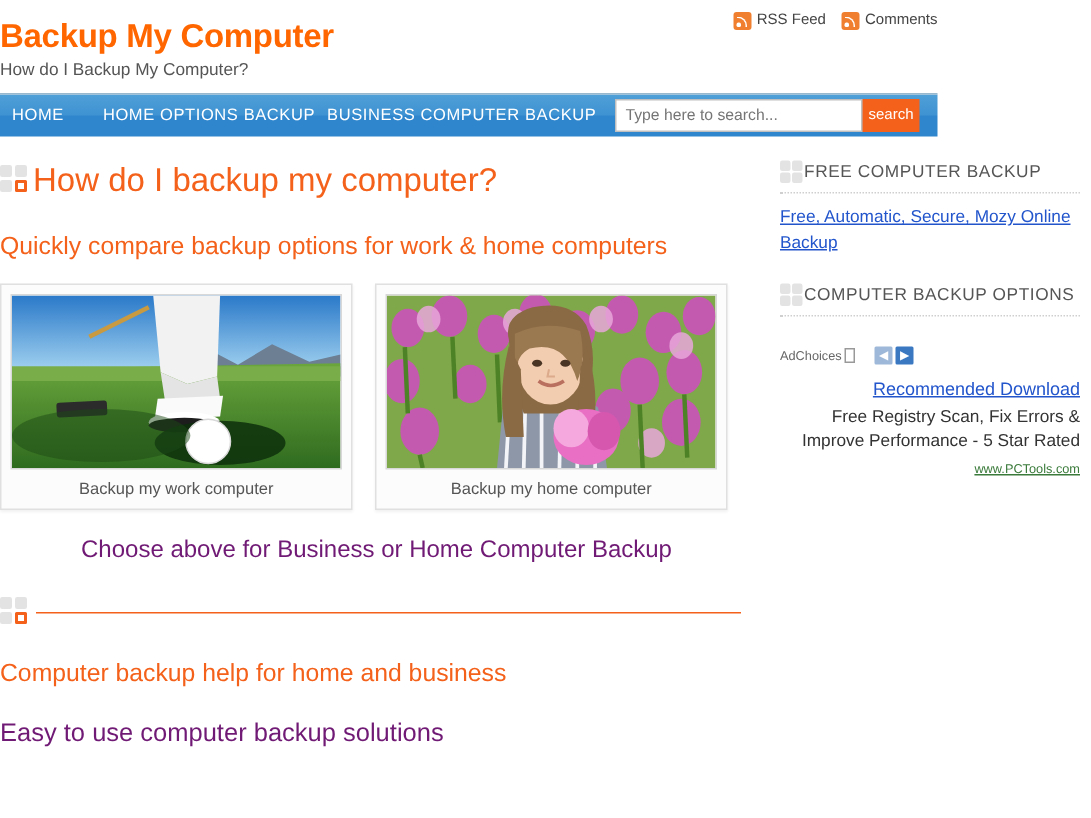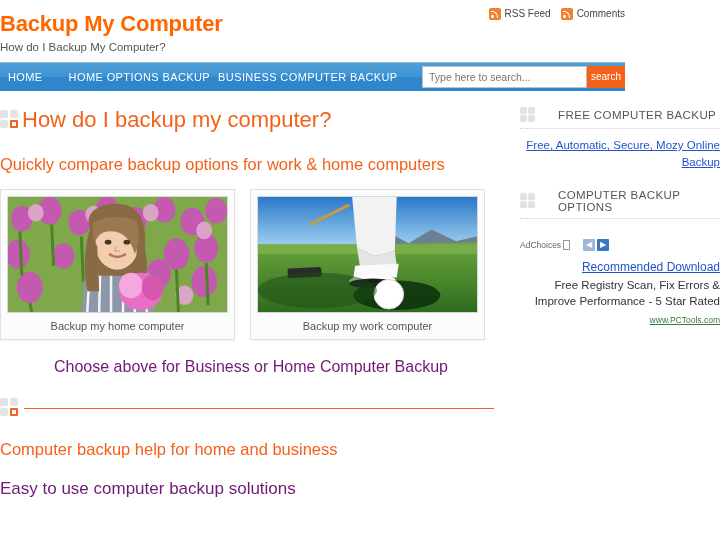--- a/index.html
+++ b/index.html
@@ -51,21 +51,21 @@
     display:flex; align-items:center;
   }
   .nav-items { display:flex; align-items:center; height:100%; }
   .nav-item {
     color:#ffffff; font-size:11px; letter-spacing:0.4px;
     padding: 0 4px; line-height:29px; text-decoration:none;
     white-space:nowrap; cursor:pointer;
   }
   .nav-item:first-child { padding-left: 8px; padding-right: 22px;}
   .search-wrap {
-    position:absolute; right:0px; top:3px;
+    position:absolute; right:12px; top:3px;
     display:flex; align-items:center;
   }
   .search-input {
     width:165px; height:22px; border:1px solid #bfbfbf; background:#fff;
     font-size:10.5px; color:#777; padding:0 6px; outline:none;
     font-family:"Liberation Sans", sans-serif;
   }
   .search-button {
     height:22px; border:none; background:#F4611A; color:#fff;
     font-size:10px; padding:0 4px; cursor:pointer; line-height:22px;
@@ -120,28 +120,27 @@
   .card-caption {
     text-align:center; font-size:11px; color:#555; line-height:26px; height:26px;
   }
 
   
   .divider-row { display:flex; align-items:center; margin-top:20px; gap:2px; }
   .divider-line { flex:1; height:0; border-top:1px solid #F4611A; margin-left:2px; max-width:470px;}
 
   
   .side-head {
-    display:flex; align-items:center; gap:22px;
+    display:flex; align-items:center; gap:0;
     font-size:11.5px; color:#555; letter-spacing:0.4px;
   }
   .side-rule { border-bottom:1px dotted #cfcfcf; margin:5px 0 8px 0; height:0; }
   .side-link {
     font-size:11.5px; color:#2255cc; text-decoration:underline; line-height:17px;
     display:inline-block;
-    text-align:right;
   }
   .side-block { margin-bottom:18px; }
   .ad-block { margin-top:20px;text-align:right; }
   .adchoices-row { display:flex; align-items:center; gap:14px; }
   .adchoices {
     font-size:8.5px; color:#666; display:flex; align-items:center; gap:2px;
     line-height:12px;
   }
   .adchoices-tri {
     width:0; height:0; border-left:5px solid #fff; border-top:4px solid transparent;
@@ -205,20 +204,51 @@
             <i class="b"></i>
             <i class="c"></i>
             <i class="d"></i>
         </span>
         <h1 class="h1-text">How do I backup my computer?</h1>
       </div>
 
       <h2 class="h2-text">Quickly compare backup options for work &amp; home computers</h2>
 
       <div class="cards">
+
+        <div class="card">
+          <svg class="card-img" viewBox="0 0 221 117" preserveAspectRatio="none">
+            <defs>
+              <linearGradient id="sky" x1="0" y1="0" x2="0" y2="1">
+                <stop offset="0%" stop-color="#2a79c9"></stop>
+                  <stop offset="100%" stop-color="#9fd0ef"></stop>
+              </linearGradient>
+              <linearGradient id="grass" x1="0" y1="0" x2="0" y2="1">
+                <stop offset="0%" stop-color="#6aa63c"></stop>
+                  <stop offset="100%" stop-color="#2f6b1f"></stop>
+              </linearGradient>
+            </defs>
+            <rect x="0" y="0" width="221" height="50" fill="url(#sky)"></rect>
+            <path d="M110 48 L135 38 L152 47 L175 33 L200 45 L221 40 L221 55 L110 55 Z" fill="#6c7f93"></path>
+            <path d="M0 50 L221 46 L221 117 L0 117 Z" fill="url(#grass)"></path>
+            <rect x="0" y="48" width="221" height="10" fill="#79ad4a"></rect>
+            <path d="M95 0 L140 0 L138 55 L118 60 L100 52 Z" fill="#f2f2f2"></path>
+            <path d="M100 52 L118 60 L138 55 L140 70 L103 72 Z" fill="#e4e4e4"></path>
+            <path d="M98 70 L142 68 L140 82 L96 84 Z" fill="#fafafa"></path>
+            <ellipse cx="116" cy="86" rx="24" ry="7" fill="#ffffff"></ellipse>
+            <ellipse cx="116" cy="88" rx="24" ry="5" fill="#1d1d1d"></ellipse>
+            <path d="M52 28 L92 8" stroke="#c99a3f" stroke-width="3" fill="none"></path>
+            <rect x="30" y="72" width="34" height="10" rx="2" fill="#2b2b2b" transform="rotate(-3 47 77)"></rect>
+            <ellipse cx="140" cy="100" rx="44" ry="15" fill="#0d2f0c" opacity="0.85"></ellipse>
+            <circle cx="132" cy="99" r="15" fill="#ffffff"></circle>
+            <circle cx="132" cy="99" r="15" fill="none" stroke="#d8d8d8" stroke-width="1"></circle>
+            <ellipse cx="60" cy="95" rx="60" ry="18" fill="#1c4a16" opacity="0.5"></ellipse>
+          </svg>
+          <div class="card-caption">Backup my work computer</div>
+        </div>
 
         <div class="card">
           <svg class="card-img" viewBox="0 0 221 117" preserveAspectRatio="none">
             <rect x="0" y="0" width="221" height="117" fill="#7fa84a"></rect>
             <g fill="#c45ab0">
               <ellipse cx="14" cy="22" rx="11" ry="13"></ellipse>
                 <ellipse cx="42" cy="14" rx="12" ry="14"></ellipse>
               <ellipse cx="72" cy="26" rx="11" ry="13"></ellipse>
                 <ellipse cx="100" cy="12" rx="11" ry="13"></ellipse>
               <ellipse cx="128" cy="24" rx="12" ry="14"></ellipse>
@@ -266,51 +296,20 @@
             <ellipse cx="120" cy="46" rx="3.4" ry="2.4" fill="#4a3524"></ellipse>
             <path d="M102 58 Q110 64 119 58" stroke="#b9705e" stroke-width="2.4" fill="none"></path>
             <path d="M109 50 L108 55 L113 55" stroke="#dcab8c" stroke-width="1.4" fill="none"></path>
             <ellipse cx="134" cy="96" rx="22" ry="19" fill="#e86fc4"></ellipse>
             <ellipse cx="124" cy="90" rx="12" ry="13" fill="#f5a8dd"></ellipse>
             <ellipse cx="146" cy="92" rx="11" ry="13" fill="#d557ae"></ellipse>
           </svg>
           <div class="card-caption">Backup my home computer</div>
         </div>
 
-        <div class="card">
-          <svg class="card-img" viewBox="0 0 221 117" preserveAspectRatio="none">
-            <defs>
-              <linearGradient id="sky" x1="0" y1="0" x2="0" y2="1">
-                <stop offset="0%" stop-color="#2a79c9"></stop>
-                  <stop offset="100%" stop-color="#9fd0ef"></stop>
-              </linearGradient>
-              <linearGradient id="grass" x1="0" y1="0" x2="0" y2="1">
-                <stop offset="0%" stop-color="#6aa63c"></stop>
-                  <stop offset="100%" stop-color="#2f6b1f"></stop>
-              </linearGradient>
-            </defs>
-            <rect x="0" y="0" width="221" height="50" fill="url(#sky)"></rect>
-            <path d="M110 48 L135 38 L152 47 L175 33 L200 45 L221 40 L221 55 L110 55 Z" fill="#6c7f93"></path>
-            <path d="M0 50 L221 46 L221 117 L0 117 Z" fill="url(#grass)"></path>
-            <rect x="0" y="48" width="221" height="10" fill="#79ad4a"></rect>
-            <path d="M95 0 L140 0 L138 55 L118 60 L100 52 Z" fill="#f2f2f2"></path>
-            <path d="M100 52 L118 60 L138 55 L140 70 L103 72 Z" fill="#e4e4e4"></path>
-            <path d="M98 70 L142 68 L140 82 L96 84 Z" fill="#fafafa"></path>
-            <ellipse cx="116" cy="86" rx="24" ry="7" fill="#ffffff"></ellipse>
-            <ellipse cx="116" cy="88" rx="24" ry="5" fill="#1d1d1d"></ellipse>
-            <path d="M52 28 L92 8" stroke="#c99a3f" stroke-width="3" fill="none"></path>
-            <rect x="30" y="72" width="34" height="10" rx="2" fill="#2b2b2b" transform="rotate(-3 47 77)"></rect>
-            <ellipse cx="140" cy="100" rx="44" ry="15" fill="#0d2f0c" opacity="0.85"></ellipse>
-            <circle cx="132" cy="99" r="15" fill="#ffffff"></circle>
-            <circle cx="132" cy="99" r="15" fill="none" stroke="#d8d8d8" stroke-width="1"></circle>
-            <ellipse cx="60" cy="95" rx="60" ry="18" fill="#1c4a16" opacity="0.5"></ellipse>
-          </svg>
-          <div class="card-caption">Backup my work computer</div>
-        </div>
-
       </div>
 
       <h3 class="h3-grey">Choose above for Business or Home Computer Backup</h3>
 
 
       <div class="divider-row">
         <span class="grid-icon accent">
           <i class="a"></i>
             <i class="b"></i>
             <i class="c"></i>

